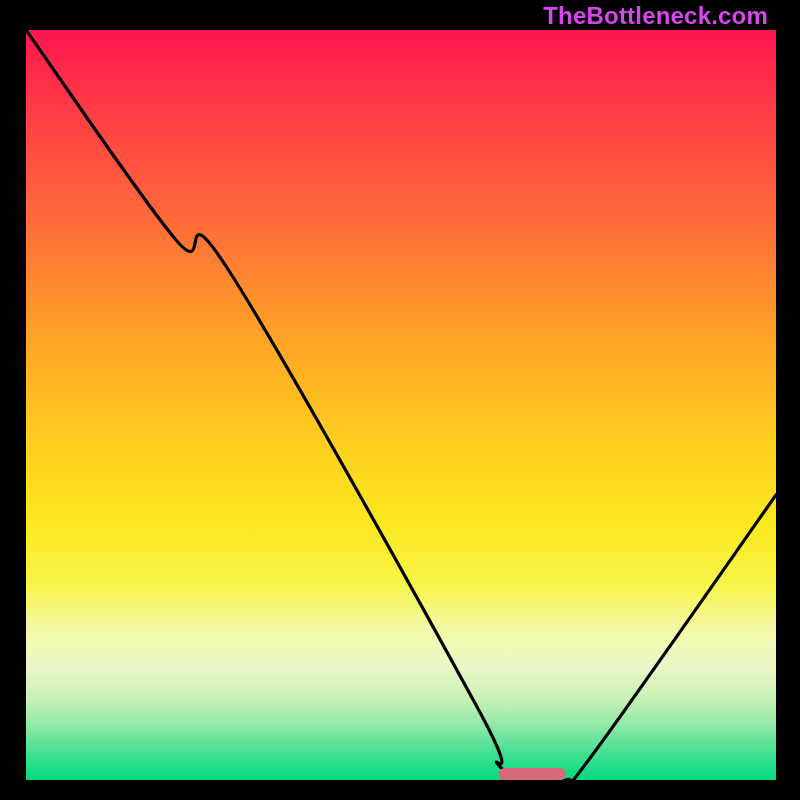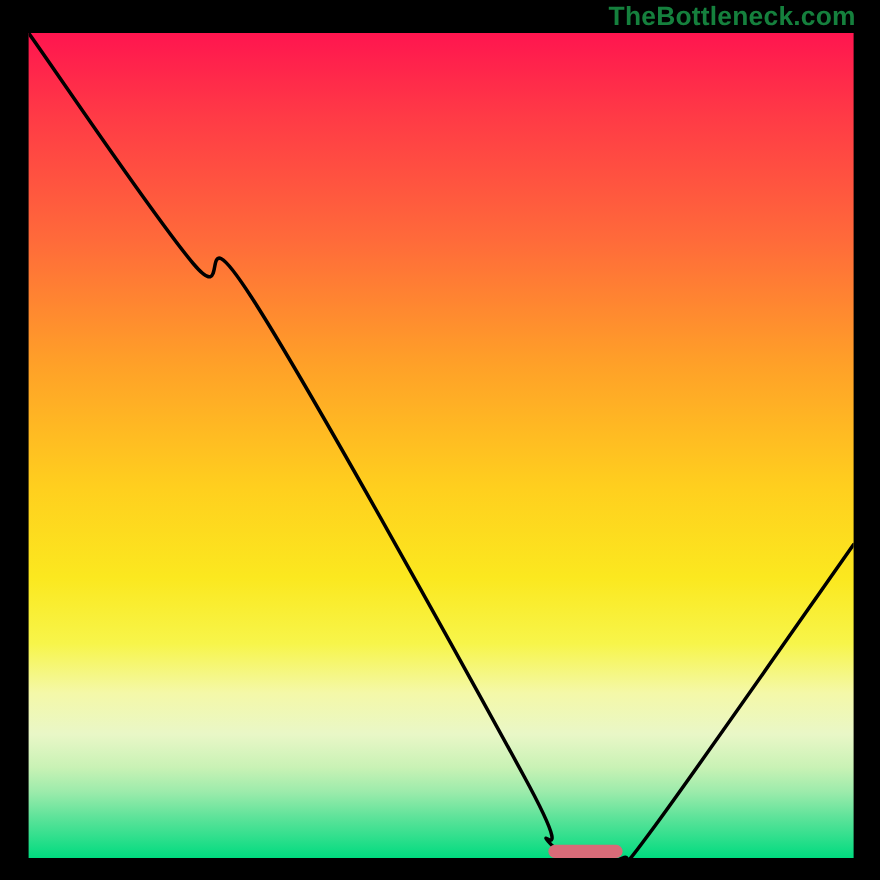--- a/index.html
+++ b/index.html
@@ -11,25 +11,25 @@
     overflow: hidden;
   }
   .container {
     position: relative;
     width: 800px;
     height: 800px;
   }
   .watermark {
     position: absolute;
     top: 2px;
-    right: 22px;
+    right: 32px;
     font-family: Arial, Helvetica, sans-serif;
     font-size: 24px;
     font-weight: 600;
-    color: #15803d;
+    color: #d946ef;
     letter-spacing: 0.2px;
   }
   .plot-area {
     position: absolute;
     left: 26px;
     top: 30px;
     width: 750px;
     height: 750px;
     background: linear-gradient(to bottom,
       #ff154f 0%,

